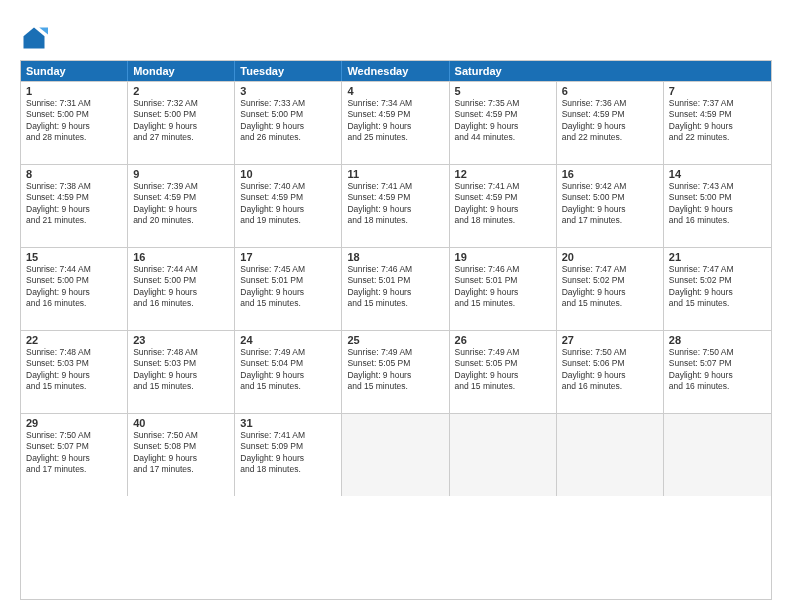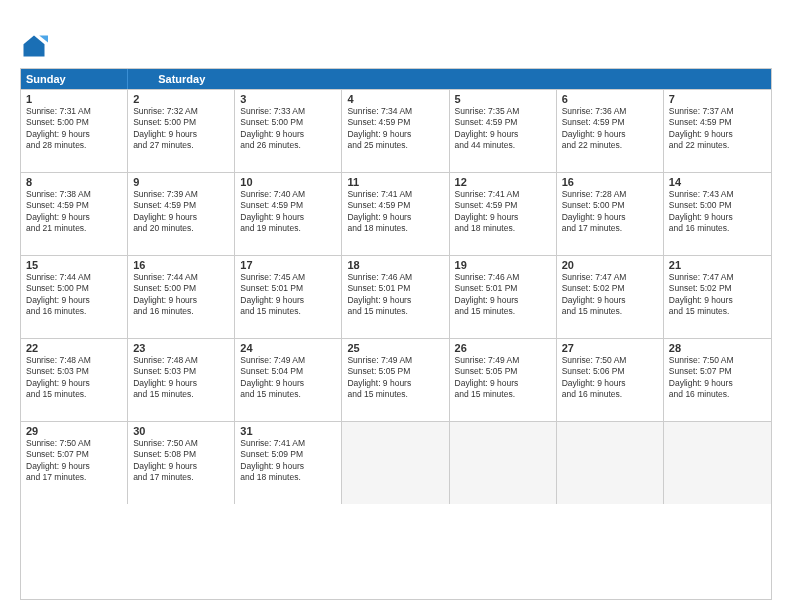--- a/index.html
+++ b/index.html
@@ -6,21 +6,21 @@
     body {
       font-family: Arial, sans-serif;
       background: #fff;
       width: 792px;
       height: 612px;
       overflow: hidden;
     }
     .page {
       width: 792px;
       height: 612px;
-      padding: 32px 20px 12px 20px;
+      padding: 24px 20px 12px 20px;
       display: flex;
       flex-direction: column;
     }
     .header {
       display: flex;
       justify-content: space-between;
       align-items: flex-start;
       margin-bottom: 8px;
     }
     .logo {
@@ -63,21 +63,21 @@
       background: #1a6fb5;
     }
     .cal-header-cell {
       color: #fff;
       font-size: 11px;
       font-weight: bold;
       padding: 4px 5px;
       text-align: left;
       border-right: 1px solid #3a8fd5;
     }
-    .cal-header-cell:last-child { border-right: none; text-align: center; }
+    .cal-header-cell:last-child { border-right: none; }
     .cal-body {
       display: flex;
       flex-direction: column;
     }
     .cal-row {
       display: grid;
       grid-template-columns: repeat(7, 1fr);
       border-top: 1px solid #ccc;
     }
     .cal-cell {
@@ -118,20 +118,23 @@
     </div>
     <div class="title-block">
       <div class="main-title"></div>
       <div class="subtitle"></div>
     </div>
   </div>
 
   <div class="calendar">
     <div class="cal-header" id="cal-header">
         <div class="cal-header-cell">Sunday</div>
+        <div class="cal-header-cell">Monday</div>
+        <div class="cal-header-cell">Tuesday</div>
+        <div class="cal-header-cell">Wednesday</div>
         <div class="cal-header-cell">Saturday</div>
       </div>
     <div class="cal-body" id="cal-body">
         <div class="cal-row">
           <div class="cal-cell">
         <span class="day-num">1</span>
         <span class="cell-line">Sunrise: 7:31 AM</span>
         <span class="cell-line">Sunset: 5:00 PM</span>
         <span class="cell-line">Daylight: 9 hours</span>
         <span class="cell-line">and 28 minutes.</span>
@@ -210,21 +213,21 @@
       </div>
           <div class="cal-cell">
         <span class="day-num">12</span>
         <span class="cell-line">Sunrise: 7:41 AM</span>
         <span class="cell-line">Sunset: 4:59 PM</span>
         <span class="cell-line">Daylight: 9 hours</span>
         <span class="cell-line">and 18 minutes.</span>
       </div>
           <div class="cal-cell">
         <span class="day-num">16</span>
-        <span class="cell-line">Sunrise: 7:28 AM</span>
+        <span class="cell-line">Sunrise: 9:42 AM</span>
         <span class="cell-line">Sunset: 5:00 PM</span>
         <span class="cell-line">Daylight: 9 hours</span>
         <span class="cell-line">and 17 minutes.</span>
       </div>
           <div class="cal-cell">
         <span class="day-num">14</span>
         <span class="cell-line">Sunrise: 7:43 AM</span>
         <span class="cell-line">Sunset: 5:00 PM</span>
         <span class="cell-line">Daylight: 9 hours</span>
         <span class="cell-line">and 16 minutes.</span>
@@ -334,21 +337,21 @@
         </div>
         <div class="cal-row">
           <div class="cal-cell">
         <span class="day-num">29</span>
         <span class="cell-line">Sunrise: 7:50 AM</span>
         <span class="cell-line">Sunset: 5:07 PM</span>
         <span class="cell-line">Daylight: 9 hours</span>
         <span class="cell-line">and 17 minutes.</span>
       </div>
           <div class="cal-cell">
-        <span class="day-num">30</span>
+        <span class="day-num">40</span>
         <span class="cell-line">Sunrise: 7:50 AM</span>
         <span class="cell-line">Sunset: 5:08 PM</span>
         <span class="cell-line">Daylight: 9 hours</span>
         <span class="cell-line">and 17 minutes.</span>
       </div>
           <div class="cal-cell">
         <span class="day-num">31</span>
         <span class="cell-line">Sunrise: 7:41 AM</span>
         <span class="cell-line">Sunset: 5:09 PM</span>
         <span class="cell-line">Daylight: 9 hours</span>

